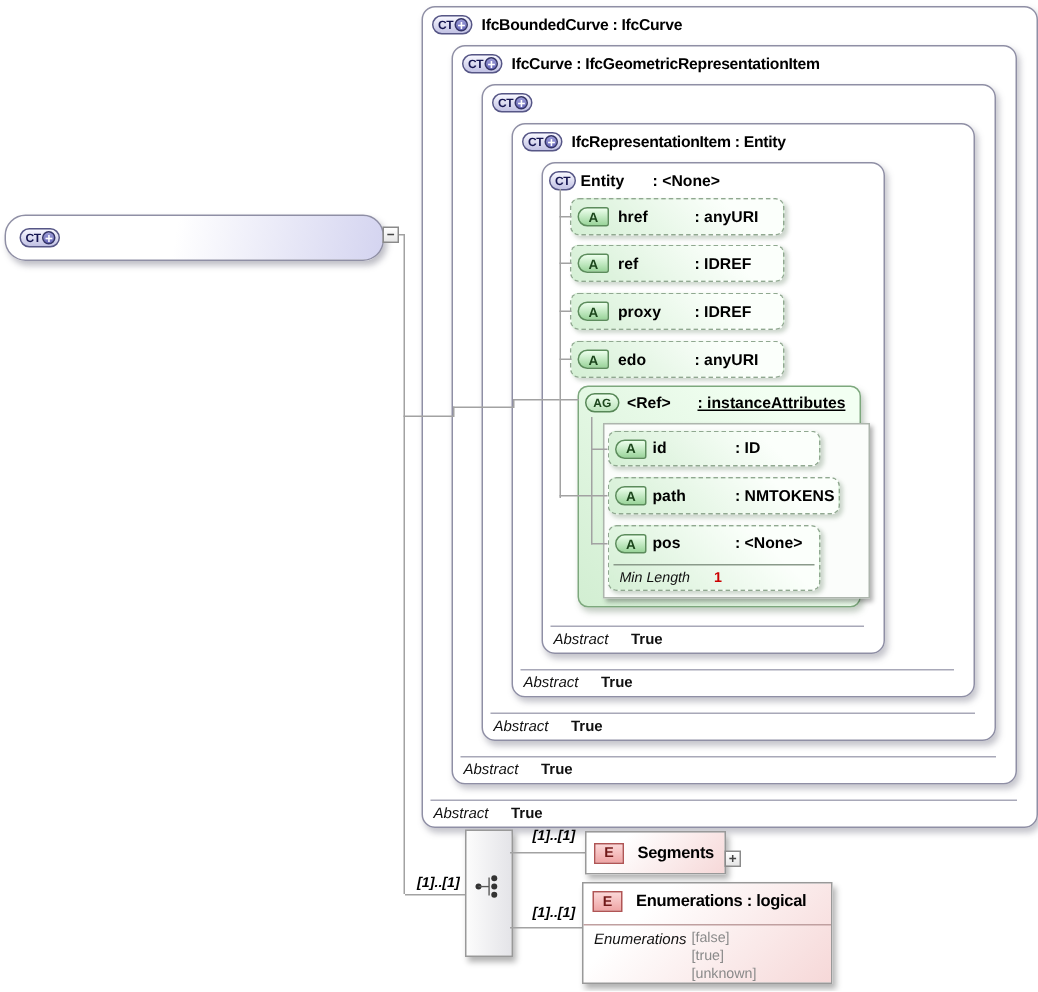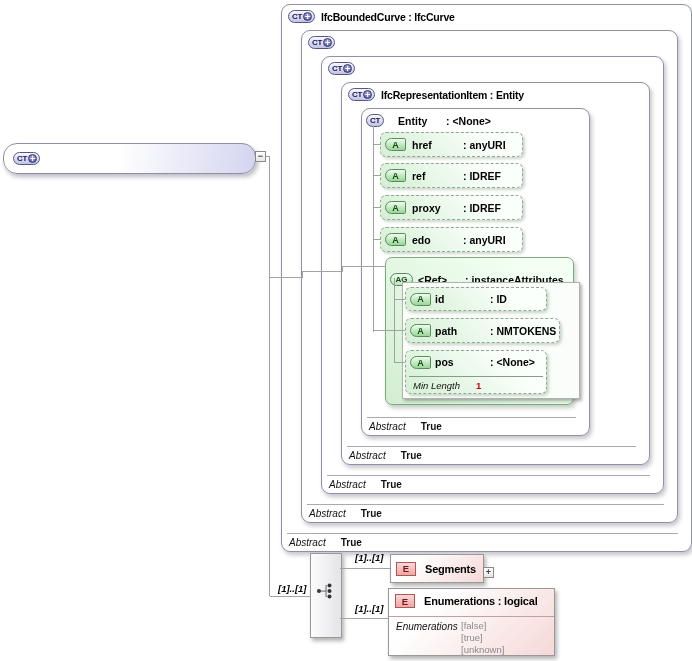--- a/index.html
+++ b/index.html
@@ -5,21 +5,21 @@
   html,body{margin:0;padding:0;background:#ffffff;}
   #stage{position:relative;width:692px;height:661px;background:#ffffff;overflow:hidden;
          font-family:"Liberation Sans",sans-serif;}
 
   
   .tbox{position:absolute;border:1px solid #8f8fa5;border-radius:9px;
         background:linear-gradient(45deg,#d0d0ec 0%,#ecectf 0,#ececf8 55%,#ffffff 100%);
         box-shadow:2px 3px 4px rgba(90,90,110,.35);}
   .header{position:absolute;top:5px;left:6px;display:flex;align-items:center;white-space:nowrap;}
   .title{font:bold 10.5px "Liberation Sans",sans-serif;letter-spacing:-.2px;color:#000;margin-left:6px;}
-  .header .name{font:bold 10.5px "Liberation Sans",sans-serif;margin-left:14px;width:48px;}
+  .header .name{font:bold 10.5px "Liberation Sans",sans-serif;margin-left:3px;width:48px;}
   .header .typ{font:bold 10.5px "Liberation Sans",sans-serif;}
 
   .badge-ct{display:inline-flex;align-items:center;height:13px;padding:0 2px 0 3px;
         border:1px solid #565686;border-radius:7px;box-sizing:border-box;flex:none;
         background:linear-gradient(#f8f8ff,#c2c2e4);}
   .badge-ct .t{font:bold 8px "Liberation Sans",sans-serif;color:#141450;letter-spacing:-.3px;text-align:center;}
   .badge-ct .plus{width:9px;height:9px;margin-left:1px;border:1px solid #333366;border-radius:50%;
         background:linear-gradient(#9c9cd8,#6868b8);color:#fff;
         font:bold 9px/8px "Liberation Sans",sans-serif;text-align:center;box-sizing:border-box;}
 
@@ -42,21 +42,21 @@
   .attr.inner .name{width:55px;margin-left:4px;}
   .pos-sep{position:absolute;left:3px;right:3px;top:25px;height:1px;background:#8a9a8a;}
   .constraint{position:absolute;left:7px;top:29px;white-space:nowrap;
         font:italic 9.5px "Liberation Sans",sans-serif;color:#111;}
   .constraint .cval{font-style:normal;font-weight:bold;color:#cc0000;margin-left:16px;}
 
   
   .agbox{position:absolute;border:1px solid #7da87d;border-radius:7px;
         background:linear-gradient(45deg,#d2eed2,#f2fff2 80%);
         box-shadow:2px 3px 4px rgba(80,110,80,.35);}
-  .ag-header{position:absolute;top:15px;left:4px;display:flex;align-items:center;white-space:nowrap;justify-content:flex-end;}
+  .ag-header{position:absolute;top:4px;left:4px;display:flex;align-items:center;white-space:nowrap;justify-content:flex-end;}
   .badge-ag{width:23px;height:13px;flex:none;display:flex;align-items:center;justify-content:center;
         border:1px solid #578757;border-radius:7px;background:linear-gradient(#f0fff0,#bce4bc);
         font:bold 8px "Liberation Sans",sans-serif;color:#1c461c;box-sizing:border-box;}
   .ag-header .name{font:bold 10.5px "Liberation Sans",sans-serif;margin-left:5px;width:47px;}
   .ag-header .typ{font:bold 10.5px "Liberation Sans",sans-serif;text-decoration:underline;}
   .panel{position:absolute;background:#fbfdfb;border:1px solid #adb5ad;box-shadow:2px 2px 3px rgba(0,0,0,.3);}
 
   
   .line{position:absolute;background:#a2a2a2;z-index:20;}
 
@@ -105,20 +105,21 @@
     <div class="fsep"></div>
     <div class="abstract-row"><span>Abstract</span><span class="val">True</span></div>
   </div>
 
   <div class="tbox" style="left:301px;top:30px;width:375px;height:491px;">
     <div class="header">
       <span class="badge-ct">
           <span class="t">CT</span>
           <span class="plus">+</span>
         </span>
+      <span class="title">IfcCurve : IfcGeometricRepresentationItem</span>
     </div>
     <div class="fsep"></div>
     <div class="abstract-row"><span>Abstract</span><span class="val">True</span></div>
   </div>
 
   <div class="tbox" style="left:321px;top:56px;width:341px;height:436px;">
     <div class="header">
       <span class="badge-ct">
           <span class="t">CT</span>
           <span class="plus">+</span>

